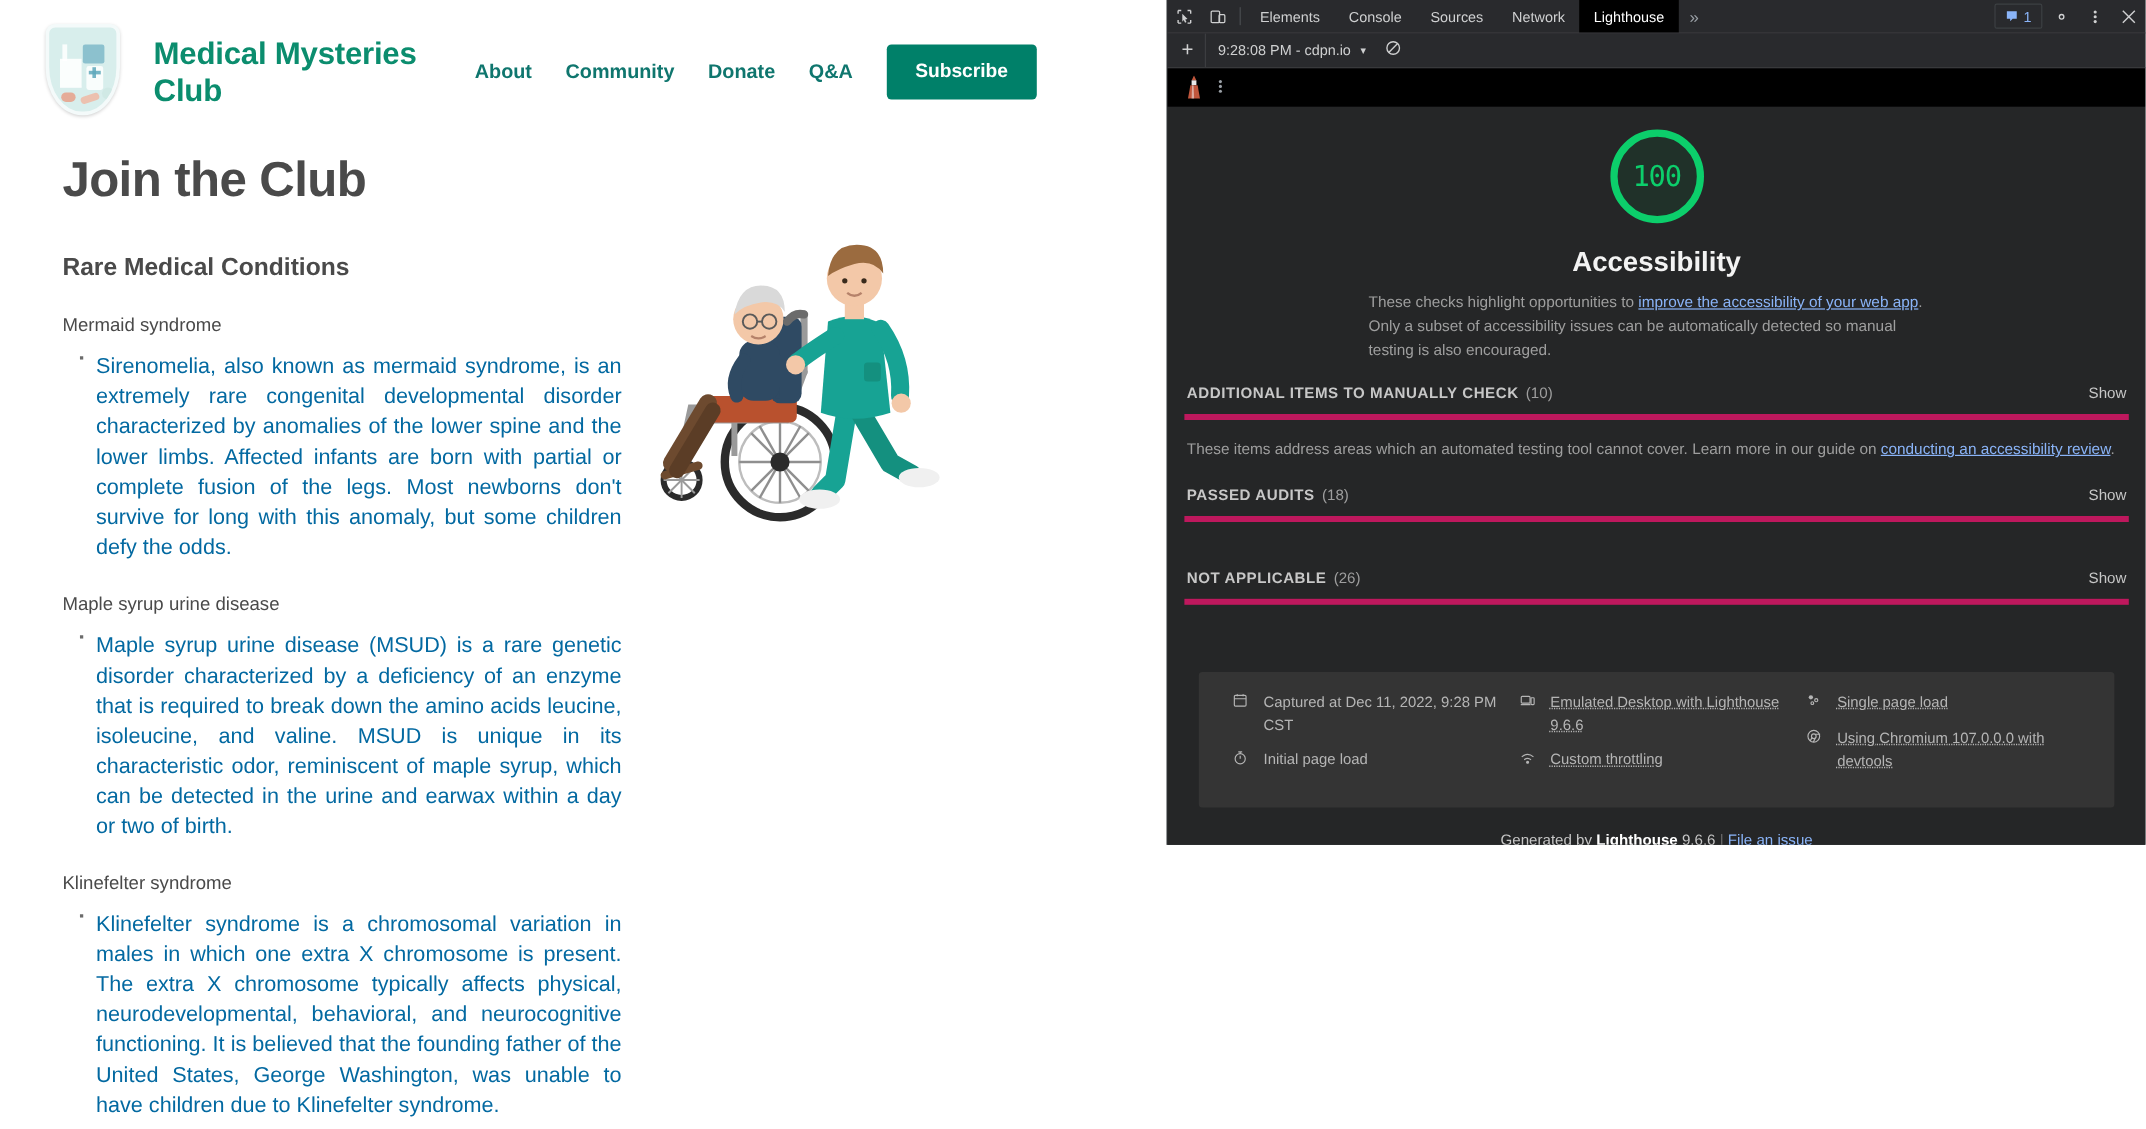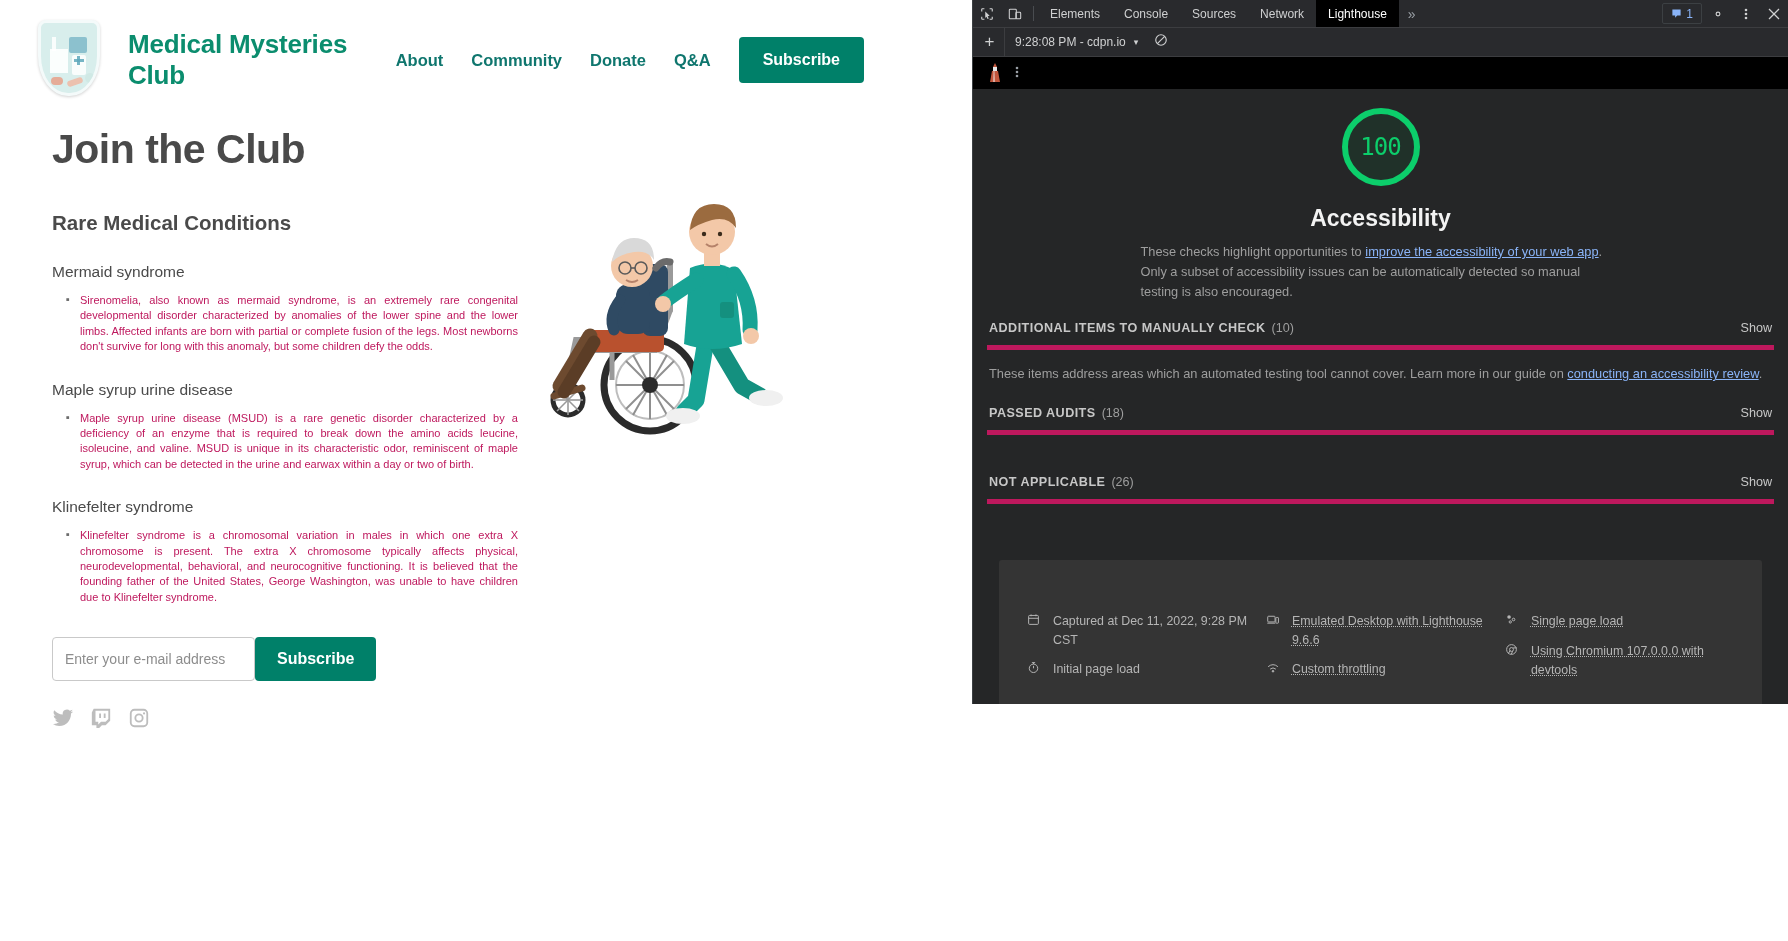--- a/index.html
+++ b/index.html
@@ -85,21 +85,21 @@
     font-size: 20.5px; font-weight: bold; color: #4a4a4a;
     margin: 0 0 28px 0;
   }
   h3.cond-title {
     font-size: 15.5px; font-weight: normal; color: #4a4a4a;
     margin: 0 0 12px 0;
   }
   ul.cond-list { margin: 0 0 26px 0; padding: 0 0 0 14px; list-style: none; }
   ul.cond-list li {
     position: relative;
-    font-size: 11px; color: #be185d; line-height: 1.40;
+    font-size: 18px; color: #0369a1; line-height: 1.40;
     text-align: justify; width: 452px;
     padding-left: 14px;
   }
   ul.cond-list li::before {
     content: "\25AA"; position: absolute; left: 0; top: -1px;
     color: #6b6b6b; font-size: 11px;
   }
 
   .form-row { display: flex; align-items: stretch; gap: 0; margin-top: 32px; }
   .email-input {
@@ -210,21 +210,21 @@
   .lh-show { margin-left: auto; font-size: 12.6px; color: #c7c7c7; cursor: pointer; }
   .lh-section-body {
     font-size: 12.8px; color: #9e9e9e; line-height: 1.55;
     padding: 14px 2px 18px 2px;
   }
 
   .lh-meta {
     margin: 22px 26px 0 26px; background: #343434; border-radius: 3px;
     display: flex; padding: 16px 18px 20px 28px; gap: 0;
   }
-  .lh-meta-col { width: 33.33%; margin-top: 36px; }
+  .lh-meta-col { width: 33.33%; }
   .lh-meta-item {
     display: flex; gap: 10px; align-items: flex-start;
     margin-bottom: 10px; font-size: 12.4px; color: #b5b5b5; line-height: 1.5;
   }
   .lh-meta-item .mi { flex: 0 0 16px; padding-top: 1px; }
   .lh-meta-link {
     color: #b5b5b5; text-decoration: underline; text-decoration-style: dotted;
     cursor: pointer;
   }
   .lh-footer {

